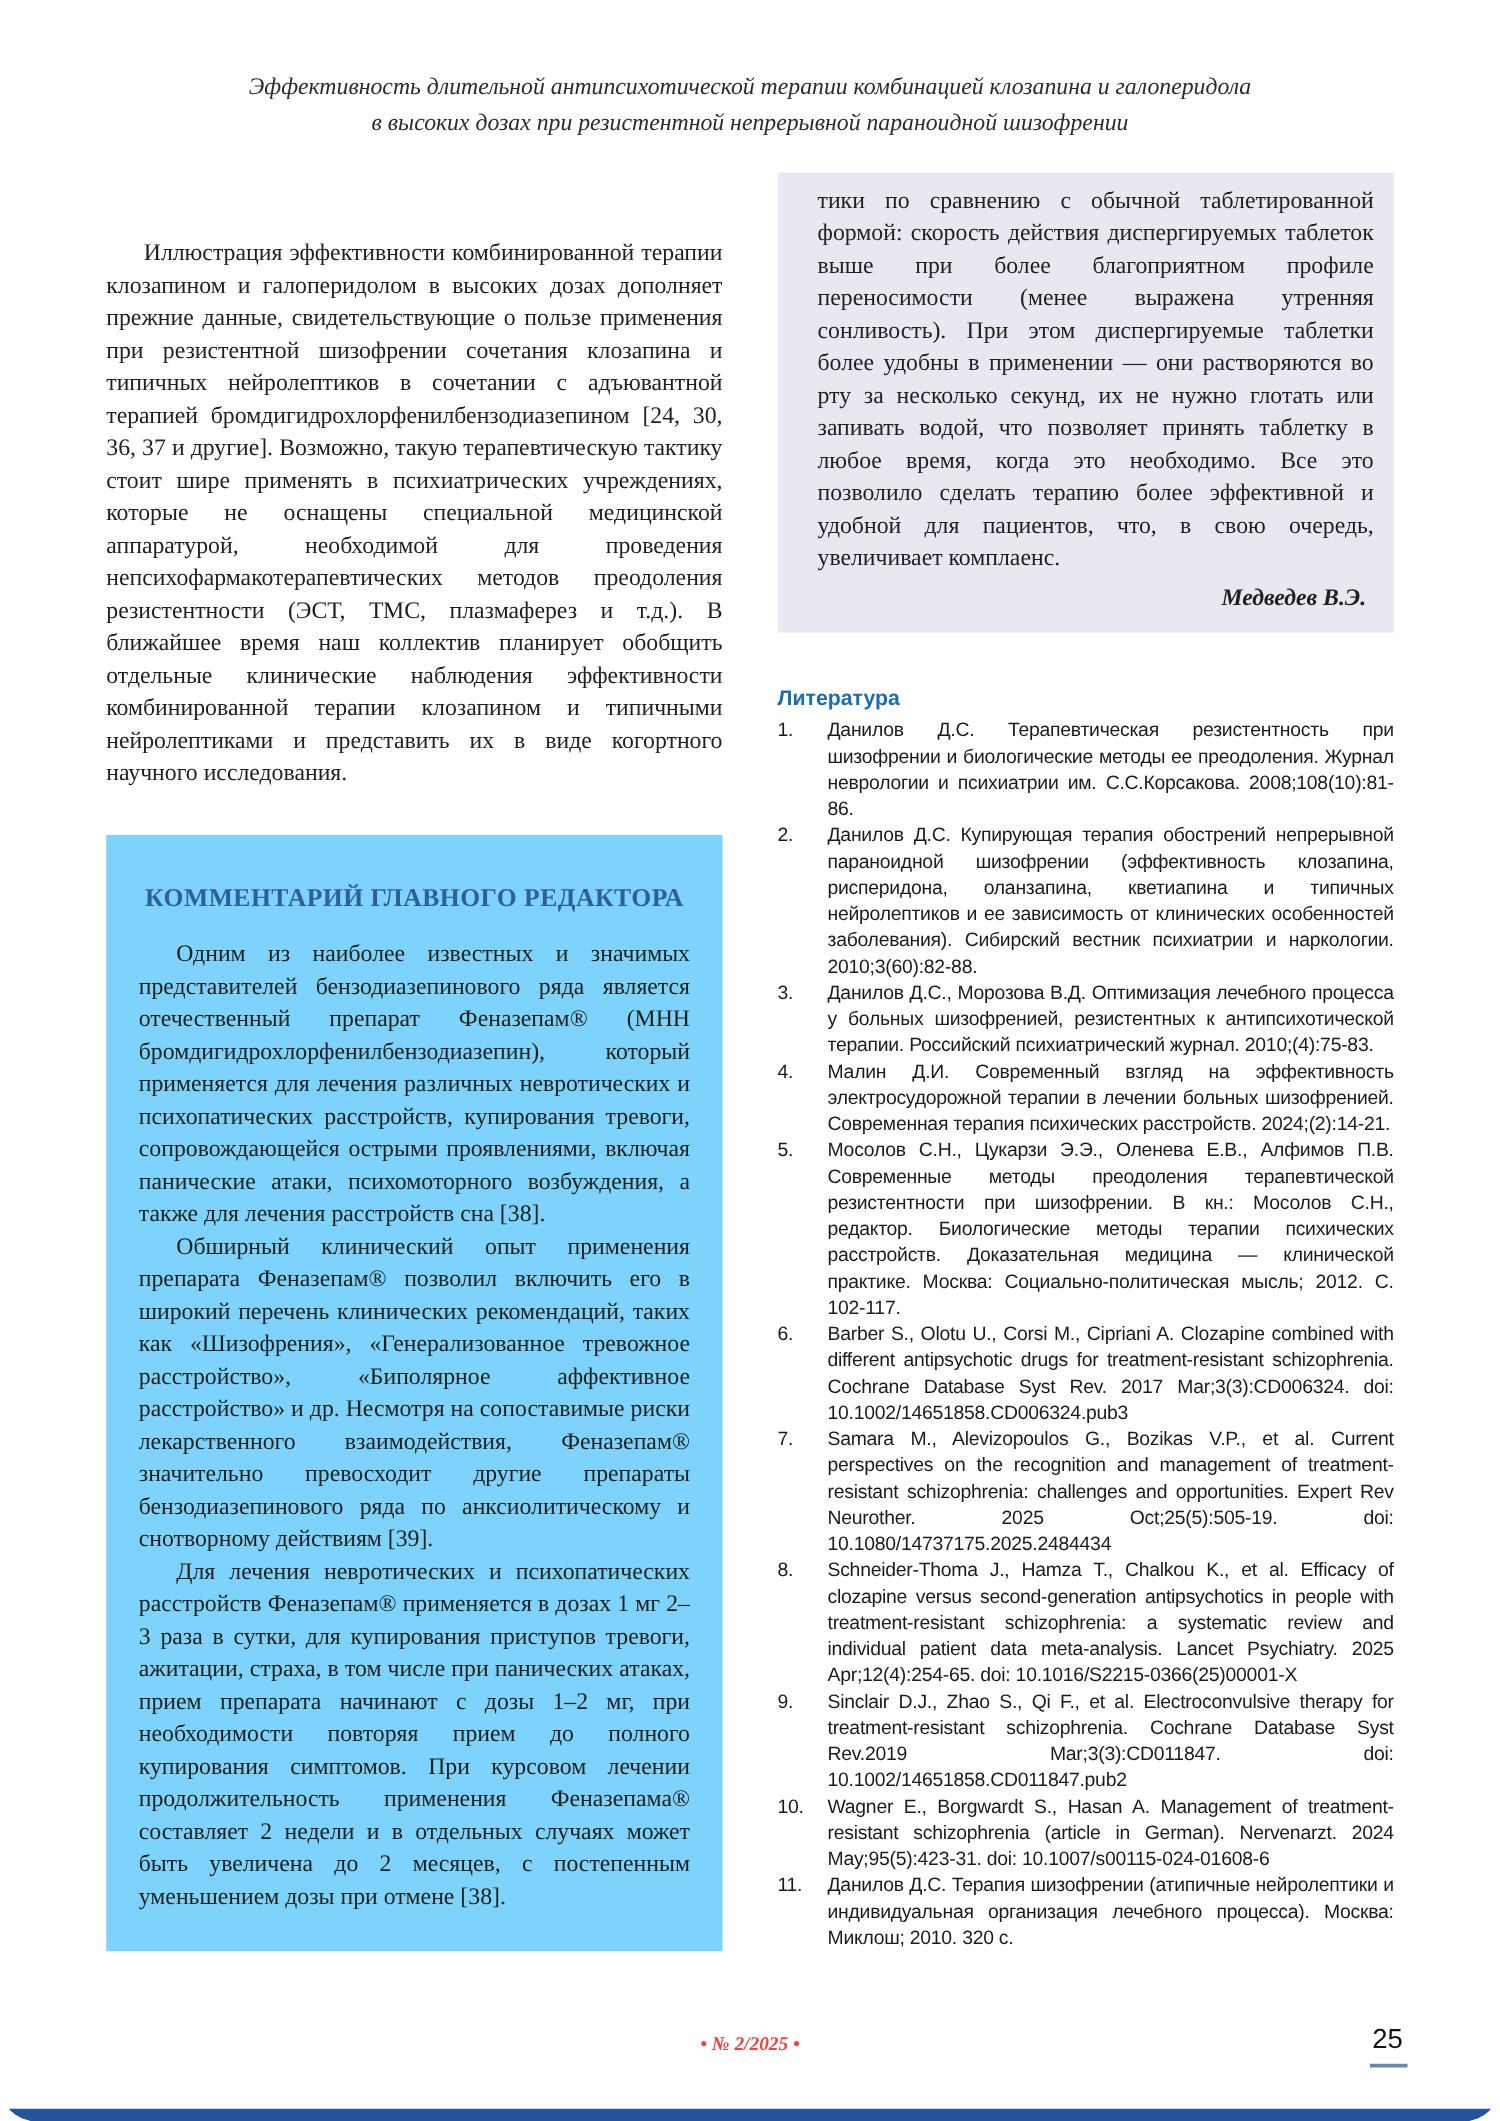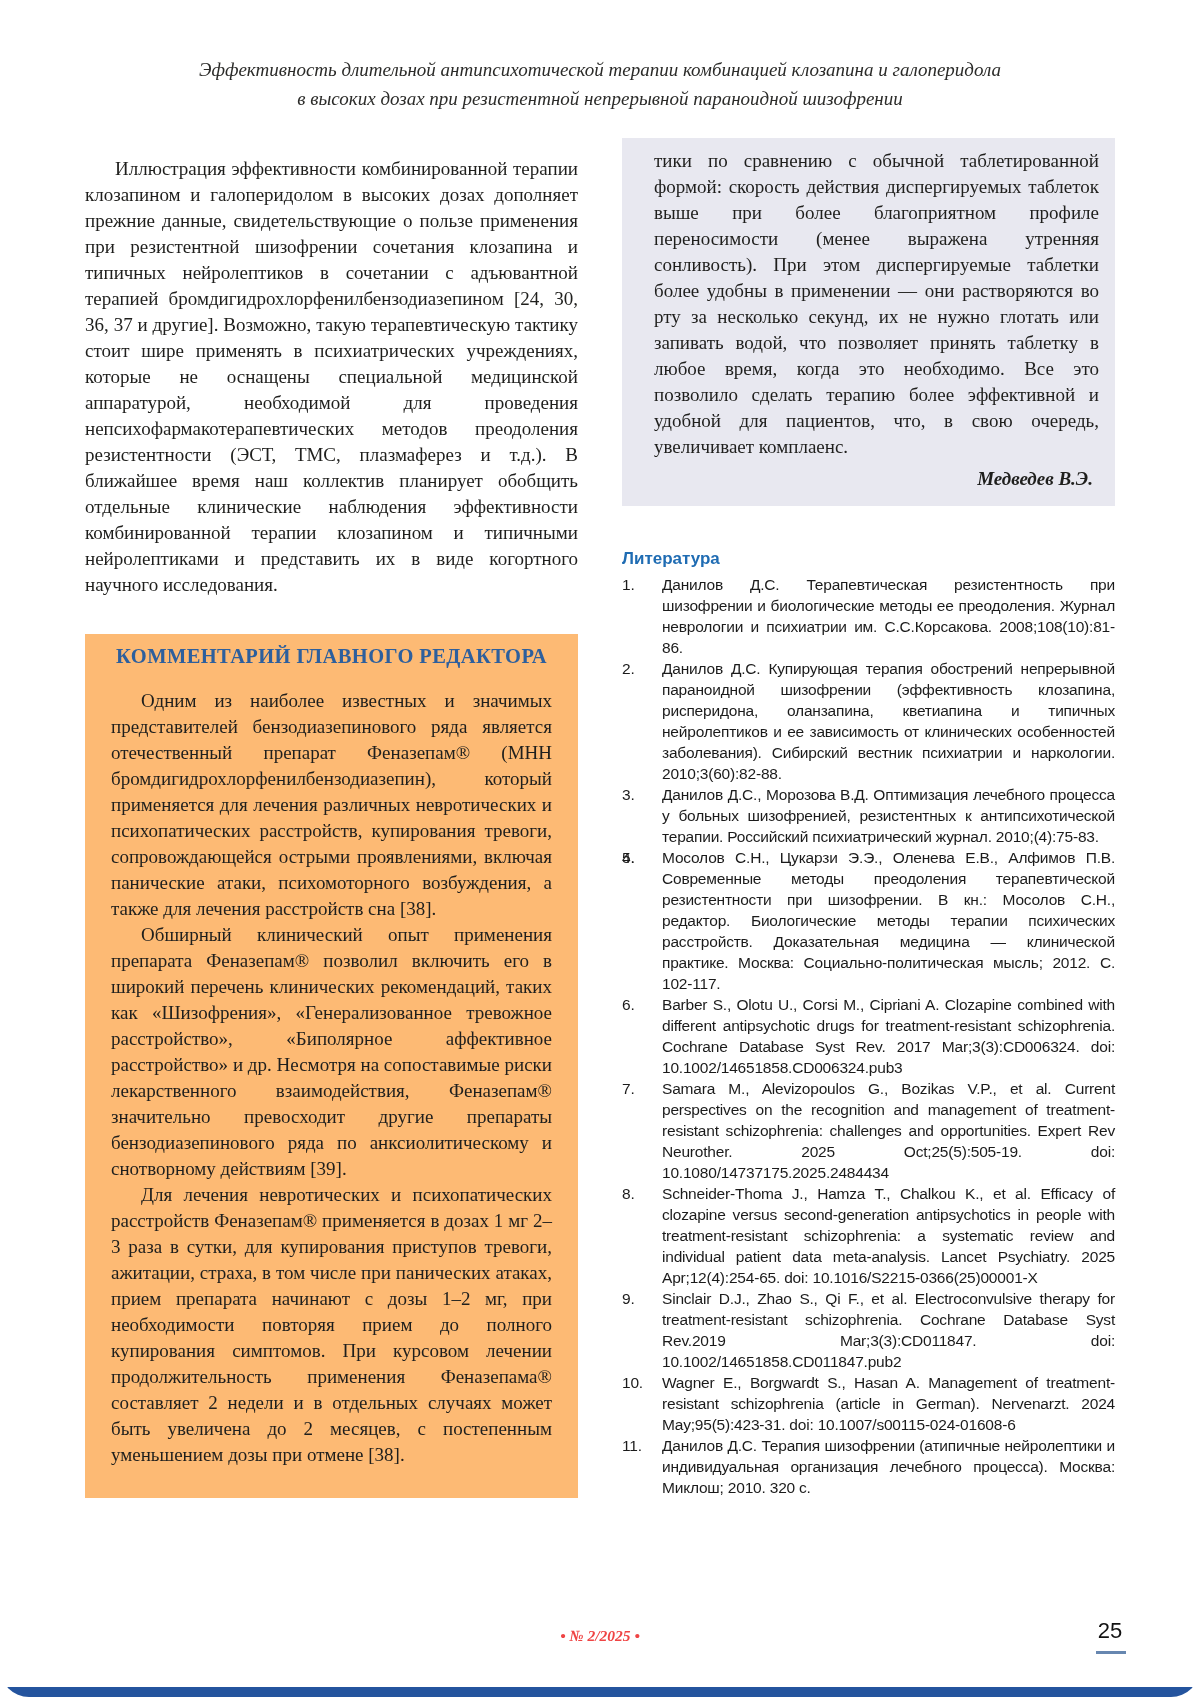--- a/index.html
+++ b/index.html
@@ -19,21 +19,21 @@
     position:absolute; top:138px; left:85px; width:1030px;
     display:flex; gap:44px; align-items:flex-end;
   }
   .col { width:500px; }
   .body-text { font-size:19px; line-height:26px; text-align:justify; }
   .body-text p { margin:0; }
   .body-text p.indent { text-indent:30px; }
 
   
   .editor-box {
-    margin-top:36px; background:#fdba74; padding:11px 26px 30px 26px;
+    margin-top:36px; background:#7dd3fc; padding:40px 26px 30px 26px;
     box-sizing:border-box;
   }
   .editor-box-title {
     margin:0 0 20px 0; text-align:center; font-weight:bold;
     font-size:20.5px; letter-spacing:0.4px; color:#2d5f9d;
   }
 
   
   .highlight-block {
     background:#e8e8f0; padding:10px 16px 14px 32px; box-sizing:border-box;
@@ -108,21 +108,21 @@
         <p>тики по сравнению с обычной таблетированной формой: скорость действия диспергируемых таблеток выше при более благоприятном профиле переносимости (менее выражена утренняя сонливость). При этом диспергируемые таблетки более удобны в применении — они растворяются во рту за несколько секунд, их не нужно глотать или запивать водой, что позволяет принять таблетку в любое время, когда это необходимо. Все это позволило сделать терапию более эффективной и удобной для пациентов, что, в свою очередь, увеличивает комплаенс.</p>
         <p class="signature">Медведев В.Э.</p>
       </div>
 
       <div class="refs">
         <h3 class="refs-title">Литература</h3>
         <ol>
             <li><span class="ref-num">1.</span><span>Данилов Д.С. Терапевтическая резистентность при шизофрении и биологические методы ее преодоления. Журнал неврологии и психиатрии им. С.С.Корсакова. 2008;108(10):81-86.</span></li>
             <li><span class="ref-num">2.</span><span>Данилов Д.С. Купирующая терапия обострений непрерывной параноидной шизофрении (эффективность клозапина, рисперидона, оланзапина, кветиапина и типичных нейролептиков и ее зависимость от клинических особенностей заболевания). Сибирский вестник психиатрии и наркологии. 2010;3(60):82-88.</span></li>
             <li><span class="ref-num">3.</span><span>Данилов Д.С., Морозова В.Д. Оптимизация лечебного процесса у больных шизофренией, резистентных к антипсихотической терапии. Российский психиатрический журнал. 2010;(4):75-83.</span></li>
-            <li><span class="ref-num">4.</span></li>
+            <li><span class="ref-num">4.</span><span>Малин Д.И. Современный взгляд на эффективность электросудорожной терапии в лечении больных шизофренией. Современная терапия психических расстройств. 2024;(2):14-21.</span></li>
             <li><span class="ref-num">5.</span><span>Мосолов С.Н., Цукарзи Э.Э., Оленева Е.В., Алфимов П.В. Современные методы преодоления терапевтической резистентности при шизофрении. В кн.: Мосолов С.Н., редактор. Биологические методы терапии психических расстройств. Доказательная медицина — клинической практике. Москва: Социально-политическая мысль; 2012. С. 102-117.</span></li>
             <li><span class="ref-num">6.</span><span>Barber S., Olotu U., Corsi M., Cipriani A. Clozapine combined with different antipsychotic drugs for treatment-resistant schizophrenia. Cochrane Database Syst Rev. 2017 Mar;3(3):CD006324. doi: 10.1002/14651858.CD006324.pub3</span></li>
             <li><span class="ref-num">7.</span><span>Samara M., Alevizopoulos G., Bozikas V.P., et al. Current perspectives on the recognition and management of treatment-resistant schizophrenia: challenges and opportunities. Expert Rev Neurother. 2025 Oct;25(5):505-19. doi: 10.1080/14737175.2025.2484434</span></li>
             <li><span class="ref-num">8.</span><span>Schneider-Thoma J., Hamza T., Chalkou K., et al. Efficacy of clozapine versus second-generation antipsychotics in people with treatment-resistant schizophrenia: a systematic review and individual patient data meta-analysis. Lancet Psychiatry. 2025 Apr;12(4):254-65. doi: 10.1016/S2215-0366(25)00001-X</span></li>
             <li><span class="ref-num">9.</span><span>Sinclair D.J., Zhao S., Qi F., et al. Electroconvulsive therapy for treatment-resistant schizophrenia. Cochrane Database Syst Rev.2019 Mar;3(3):CD011847. doi: 10.1002/14651858.CD011847.pub2</span></li>
             <li><span class="ref-num">10.</span><span>Wagner E., Borgwardt S., Hasan A. Management of treatment-resistant schizophrenia (article in German). Nervenarzt. 2024 May;95(5):423-31. doi: 10.1007/s00115-024-01608-6</span></li>
             <li><span class="ref-num">11.</span><span>Данилов Д.С. Терапия шизофрении (атипичные нейролептики и индивидуальная организация лечебного процесса). Москва: Миклош; 2010. 320 с.</span></li>
           </ol>
       </div>
     </div>

